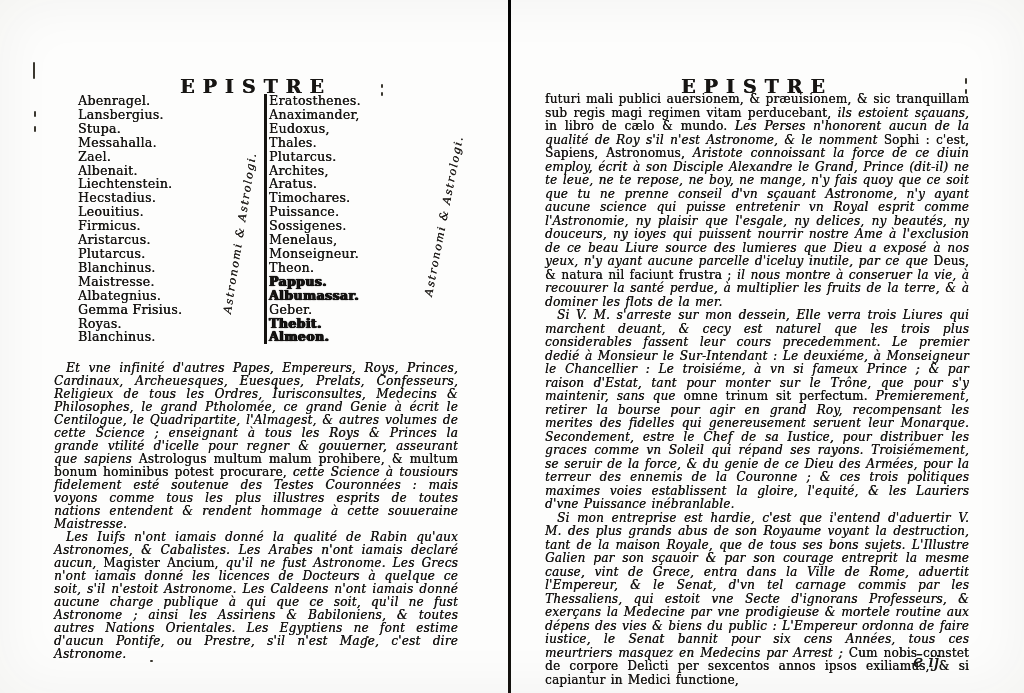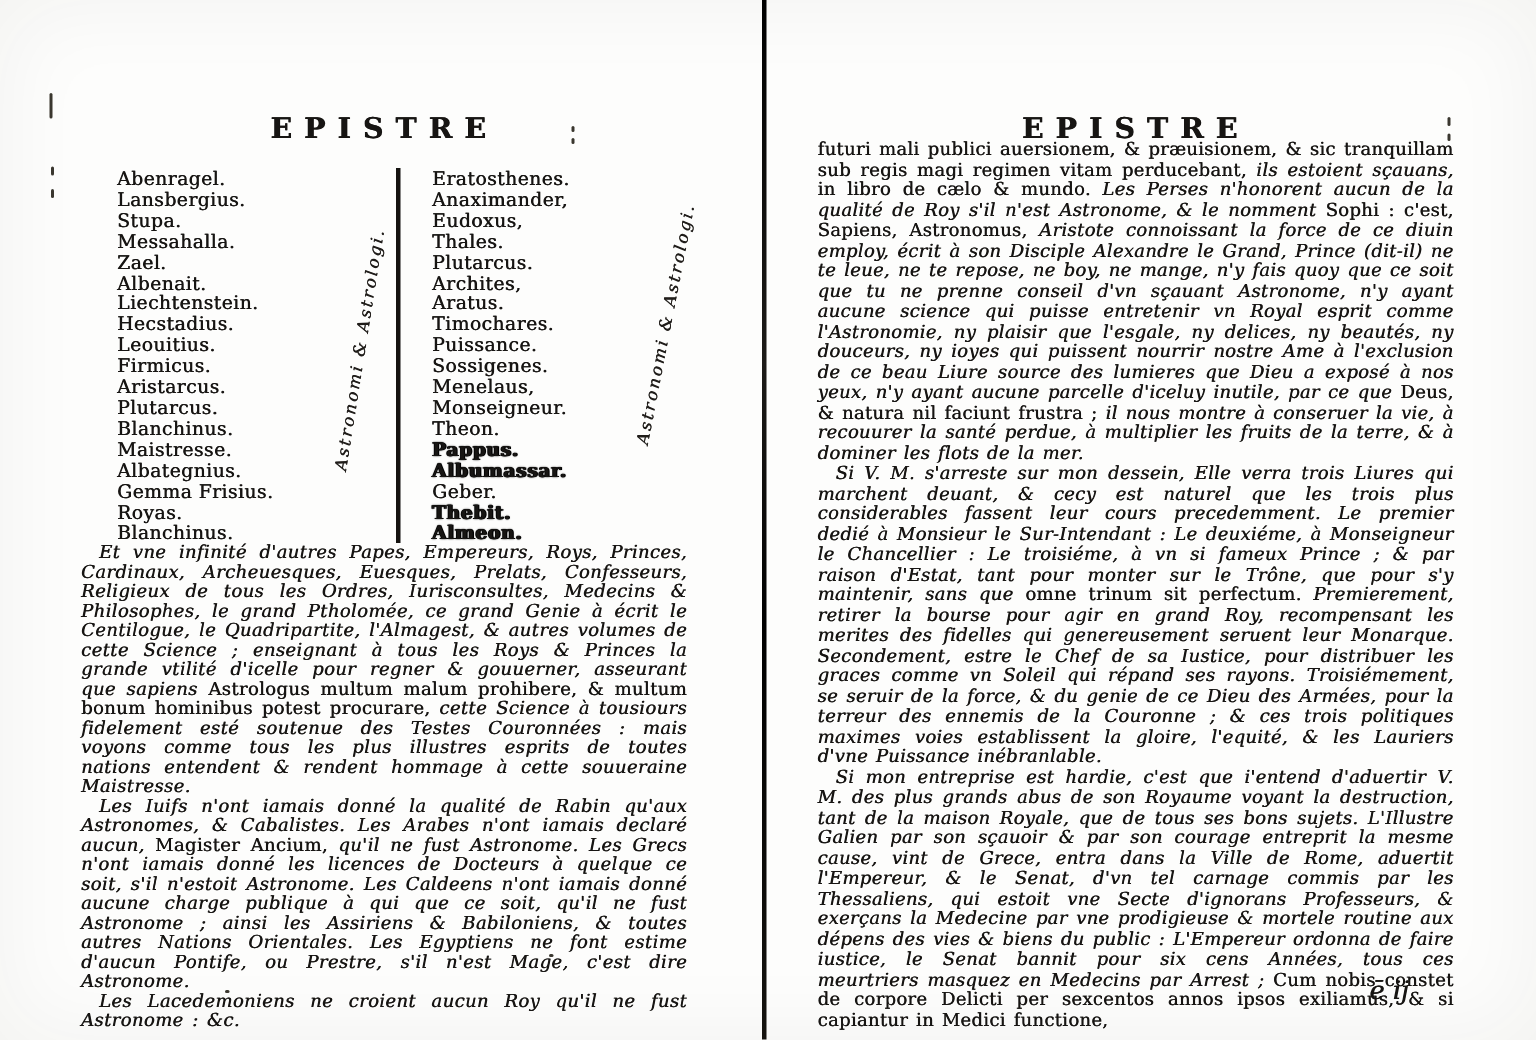--- a/index.html
+++ b/index.html
@@ -14,27 +14,27 @@
     background:linear-gradient(#000 0%,#1d1b18 35%,#000 60%,#15130f 100%);
   }
   .page-title{
     position:absolute;text-align:center;
     font-size:19px;font-weight:bold;letter-spacing:8px;
     text-shadow:0.4px 0 0 currentColor;
   }
   #title-left{left:70px;top:75px;width:372px;}
   #title-right{left:545px;top:75px;width:424px;}
   .list-block{
-    position:absolute;left:78px;top:112px;width:372px;display:flex;align-items:stretch;
+    position:absolute;left:78px;top:94px;width:372px;display:flex;align-items:stretch;
   }
   .list-col{font-size:12.5px;line-height:13.9px;letter-spacing:0.3px;}
   .list-col .list-item{white-space:nowrap;text-shadow:0.35px 0 0 currentColor;}
   #list-col-1{width:186px;}
   .list-divider{width:3px;background:#151310;}
-  #list-col-2{margin-left:21px;}
+  #list-col-2{margin-left:2px;}
   .list-item.heavy{
     font-weight:bold;
     text-shadow:0 0 1.2px #000,0.7px 0 0 #000,-0.5px 0 0 #000;
     letter-spacing:0.4px;
   }
   .margin-note{
     position:absolute;white-space:nowrap;
     font-style:italic;font-size:11px;letter-spacing:1.6px;color:#201d1a;
     text-shadow:0.3px 0 0 currentColor;
   }
@@ -121,21 +121,20 @@
       <div class="list-item heavy">Almeon.</div>
     </div>
 </div>
 
 <div class="margin-note" id="margin-note-inner">Astronomi &amp; Astrologi.</div>
 <div class="margin-note" id="margin-note-outer">Astronomi &amp; Astrologi.</div>
 
 <div class="para-block" id="paras-left">
   <p><span class="seg-italic">Et vne infinité d'autres Papes, Empereurs, Roys, Princes, Cardinaux, Archeuesques, Euesques, Prelats, Confesseurs, Religieux de tous les Ordres, Iurisconsultes, Medecins &amp; Philosophes, le grand Ptholomée, ce grand Genie à écrit le Centilogue, le Quadripartite, l'Almagest, &amp; autres volumes de cette Science ; enseignant à tous les Roys &amp; Princes la grande vtilité d'icelle pour regner &amp; gouuerner, asseurant que sapiens </span><span class="seg-roman">Astrologus multum malum prohibere, &amp; multum bonum hominibus potest procurare, </span><span class="seg-italic">cette Science à tousiours fidelement esté soutenue des Testes Couronnées : mais voyons comme tous les plus illustres esprits de toutes nations entendent &amp; rendent hommage à cette souueraine Maistresse.</span></p>
   <p><span class="seg-italic">Les Iuifs n'ont iamais donné la qualité de Rabin qu'aux Astronomes, &amp; Cabalistes. Les Arabes n'ont iamais declaré aucun, </span><span class="seg-roman">Magister Ancium, </span><span class="seg-italic">qu'il ne fust Astronome. Les Grecs n'ont iamais donné les licences de Docteurs à quelque ce soit, s'il n'estoit Astronome. Les Caldeens n'ont iamais donné aucune charge publique à qui que ce soit, qu'il ne fust Astronome ; ainsi les Assiriens &amp; Babiloniens, &amp; toutes autres Nations Orientales. Les Egyptiens ne font estime d'aucun Pontife, ou Prestre, s'il n'est Mage, c'est dire Astronome.</span></p>
-  <p><span class="seg-italic">Les Lacedemoniens ne croient aucun Roy qu'il ne fust Astronome : &amp;c.</span></p>
 </div>
 
 <div class="page-title" id="title-right">EPISTRE</div>
 
 <div class="para-block" id="paras-right">
   <p style="text-indent:0;"><span class="seg-roman">futuri mali publici auersionem, &amp; præuisionem, &amp; sic tranquillam sub regis magi regimen vitam perducebant, </span><span class="seg-italic">ils estoient sçauans, </span><span class="seg-roman">in libro de cælo &amp; mundo. </span><span class="seg-italic">Les Perses n'honorent aucun de la qualité de Roy s'il n'est Astronome, &amp; le nomment </span><span class="seg-roman">Sophi : c'est, Sapiens, Astronomus, </span><span class="seg-italic">Aristote connoissant la force de ce diuin employ, écrit à son Disciple Alexandre le Grand, Prince (dit-il) ne te leue, ne te repose, ne boy, ne mange, n'y fais quoy que ce soit que tu ne prenne conseil d'vn sçauant Astronome, n'y ayant aucune science qui puisse entretenir vn Royal esprit comme l'Astronomie, ny plaisir que l'esgale, ny delices, ny beautés, ny douceurs, ny ioyes qui puissent nourrir nostre Ame à l'exclusion de ce beau Liure source des lumieres que Dieu a exposé à nos yeux, n'y ayant aucune parcelle d'iceluy inutile, par ce que </span><span class="seg-roman">Deus, &amp; natura nil faciunt frustra ; </span><span class="seg-italic">il nous montre à conseruer la vie, à recouurer la santé perdue, à multiplier les fruits de la terre, &amp; à dominer les flots de la mer.</span></p>
   <p><span class="seg-italic">Si V. M. s'arreste sur mon dessein, Elle verra trois Liures qui marchent deuant, &amp; cecy est naturel que les trois plus considerables fassent leur cours precedemment. Le premier dedié à Monsieur le Sur-Intendant : Le deuxiéme, à Monseigneur le Chancellier : Le troisiéme, à vn si fameux Prince ; &amp; par raison d'Estat, tant pour monter sur le Trône, que pour s'y maintenir, sans que </span><span class="seg-roman">omne trinum sit perfectum. </span><span class="seg-italic">Premierement, retirer la bourse pour agir en grand Roy, recompensant les merites des fidelles qui genereusement seruent leur Monarque. Secondement, estre le Chef de sa Iustice, pour distribuer les graces comme vn Soleil qui répand ses rayons. Troisiémement, se seruir de la force, &amp; du genie de ce Dieu des Armées, pour la terreur des ennemis de la Couronne ; &amp; ces trois politiques maximes voies establissent la gloire, l'equité, &amp; les Lauriers d'vne Puissance inébranlable.</span></p>
   <p><span class="seg-italic">Si mon entreprise est hardie, c'est que i'entend d'aduertir V. M. des plus grands abus de son Royaume voyant la destruction, tant de la maison Royale, que de tous ses bons sujets. L'Illustre Galien par son sçauoir &amp; par son courage entreprit la mesme cause, vint de Grece, entra dans la Ville de Rome, aduertit l'Empereur, &amp; le Senat, d'vn tel carnage commis par les Thessaliens, qui estoit vne Secte d'ignorans Professeurs, &amp; exerçans la Medecine par vne prodigieuse &amp; mortele routine aux dépens des vies &amp; biens du public : L'Empereur ordonna de faire iustice, le Senat bannit pour six cens Années, tous ces meurtriers masquez en Medecins par Arrest ; </span><span class="seg-roman">Cum nobis constet de corpore Delicti per sexcentos annos ipsos exiliamus, &amp; si capiantur in Medici functione,</span></p>
 </div>
 

